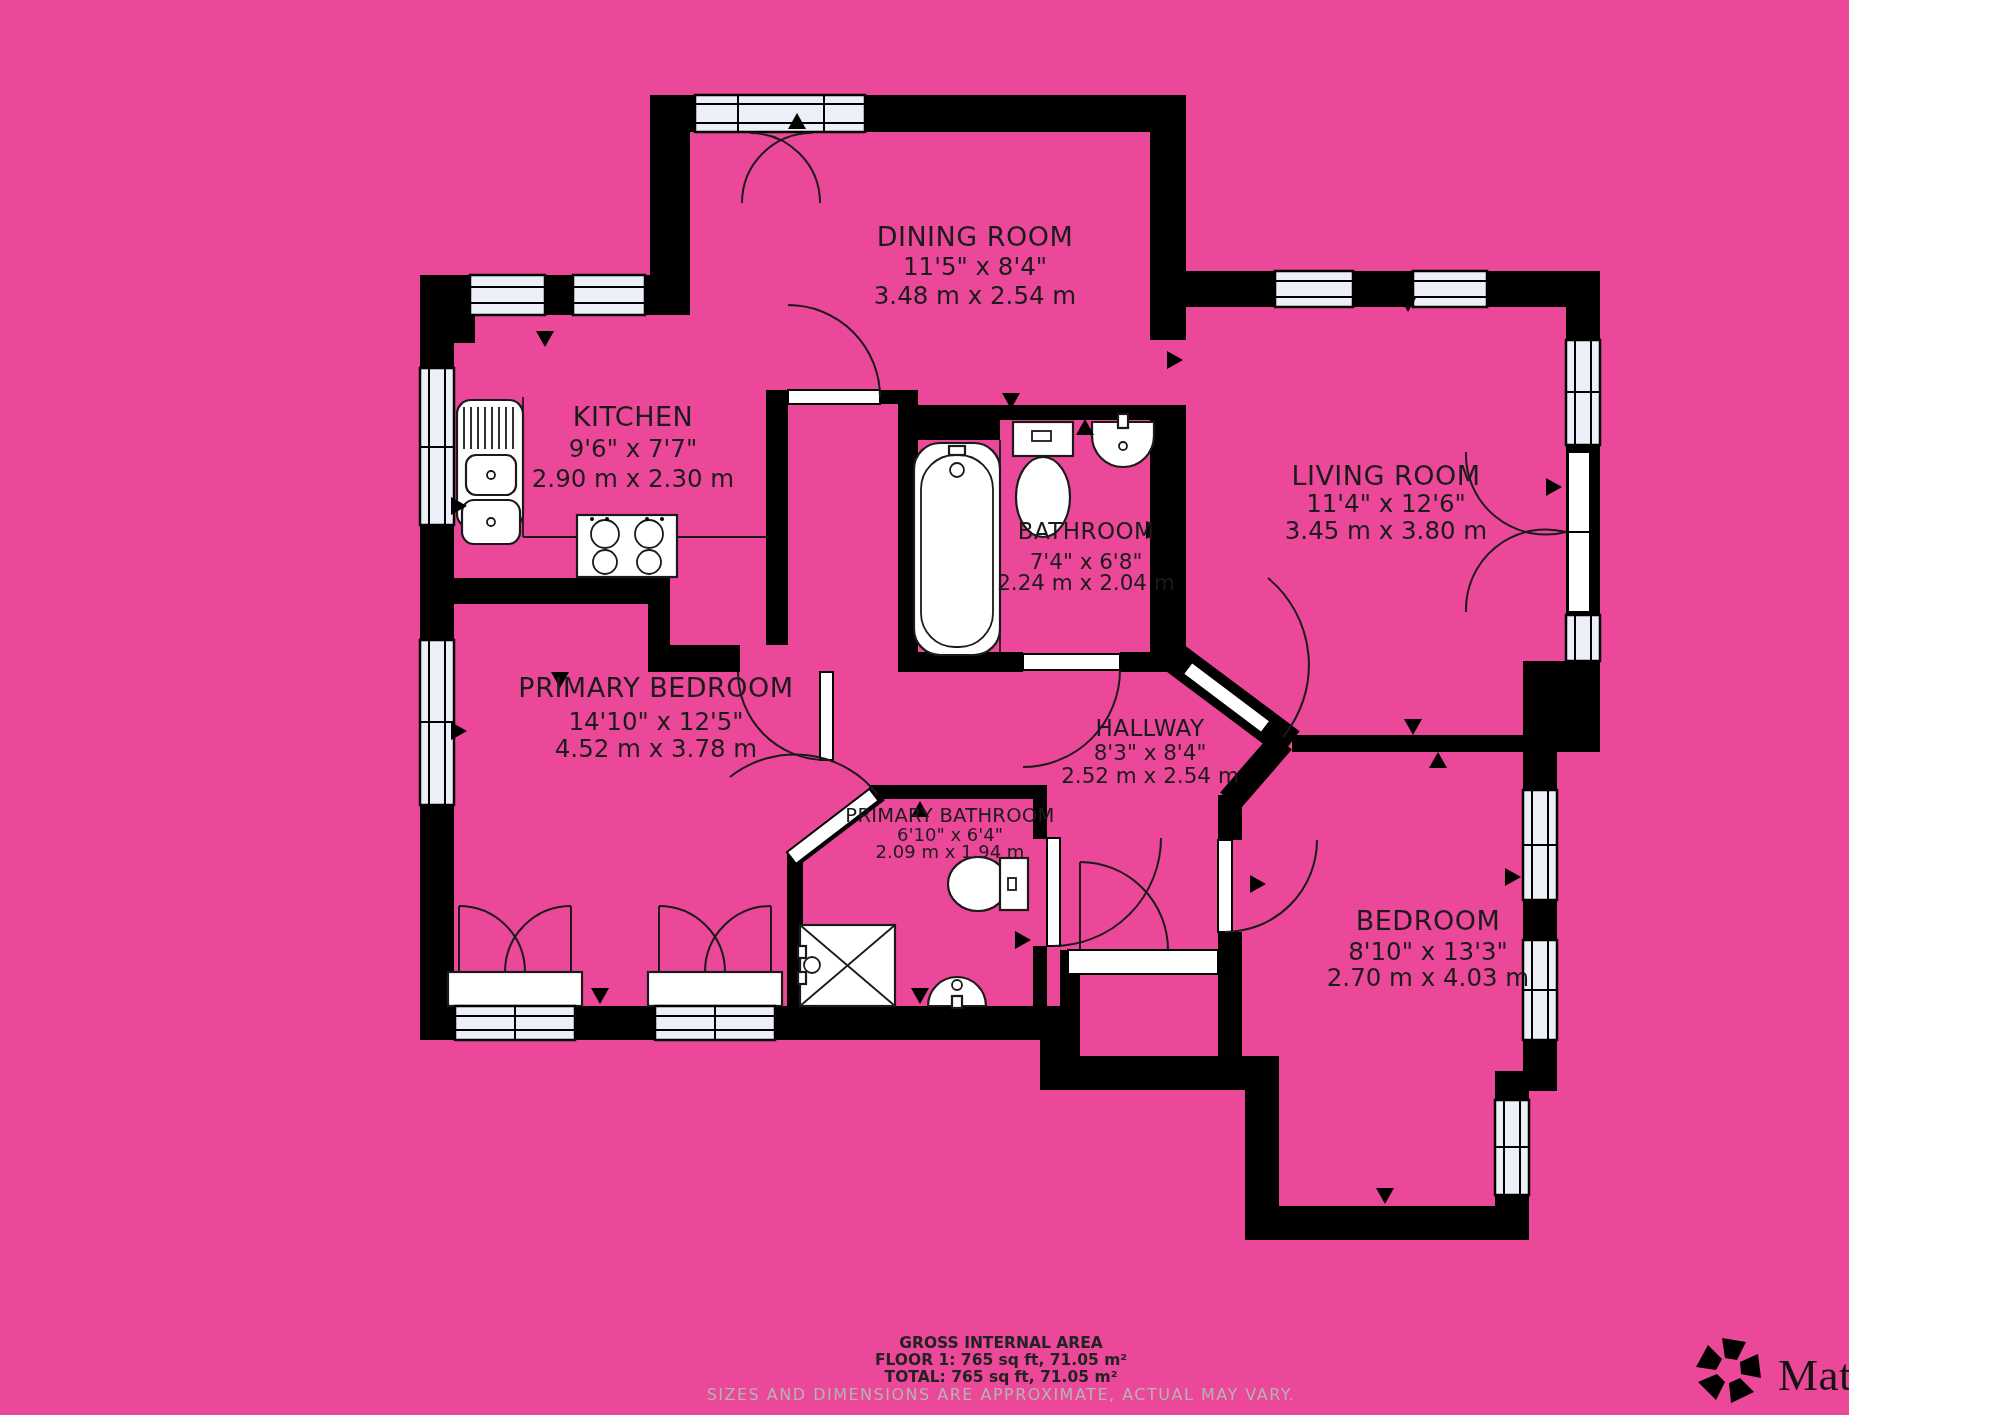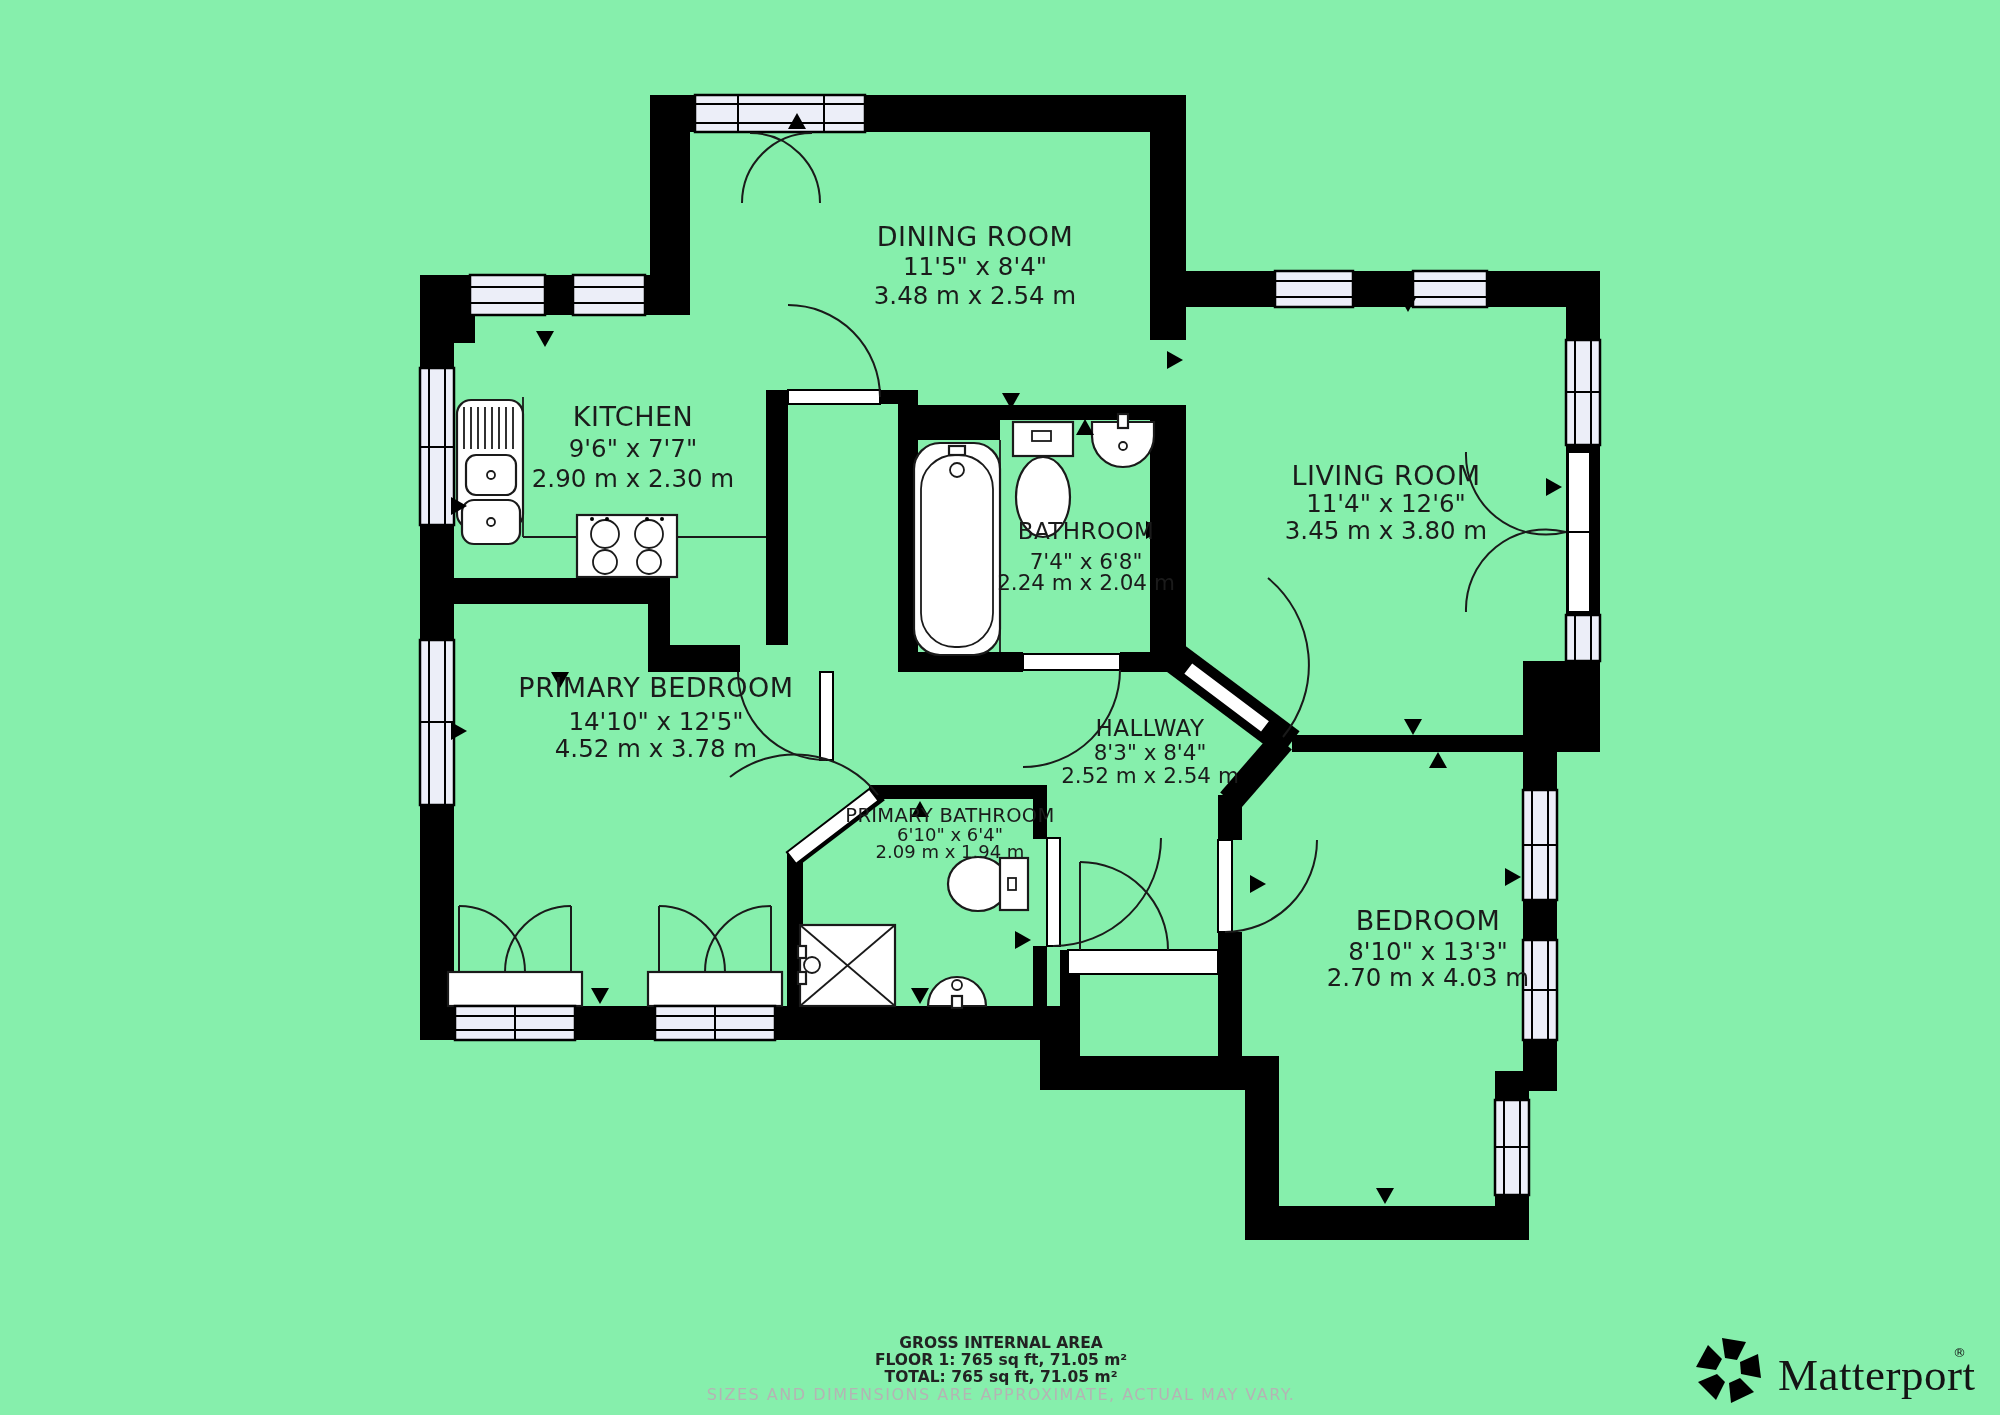--- a/index.html
+++ b/index.html
@@ -1,16 +1,16 @@
 <!DOCTYPE html>
 <html><head>
 <meta charset="utf-8">
 <style>
   html,body{margin:0;padding:0;background:#fff;}
-  .page{position:relative;width:2000px;height:1415px;background:#86efac;overflow:hidden;
+  .page{position:relative;width:1849px;height:1415px;background:#ec4899;overflow:hidden;
         font-family:"DejaVu Sans","Liberation Sans",sans-serif;text-align:right;}
   svg{display:block;}
   .wall{fill:#000;stroke:none;}
   .wline{stroke:#000;fill:none;}
   .win{fill:#eceef8;stroke:#000;stroke-width:2.5;}
   .pane{stroke:#000;stroke-width:2;fill:none;}
   .leaf{fill:#fff;stroke:#000;stroke-width:2;}
   .arc{fill:none;stroke:#1a1a1a;stroke-width:2;}
   .fx{fill:#fff;stroke:#1a1a1a;stroke-width:2.2;}
   .fxl{fill:none;stroke:#1a1a1a;stroke-width:1.8;}

